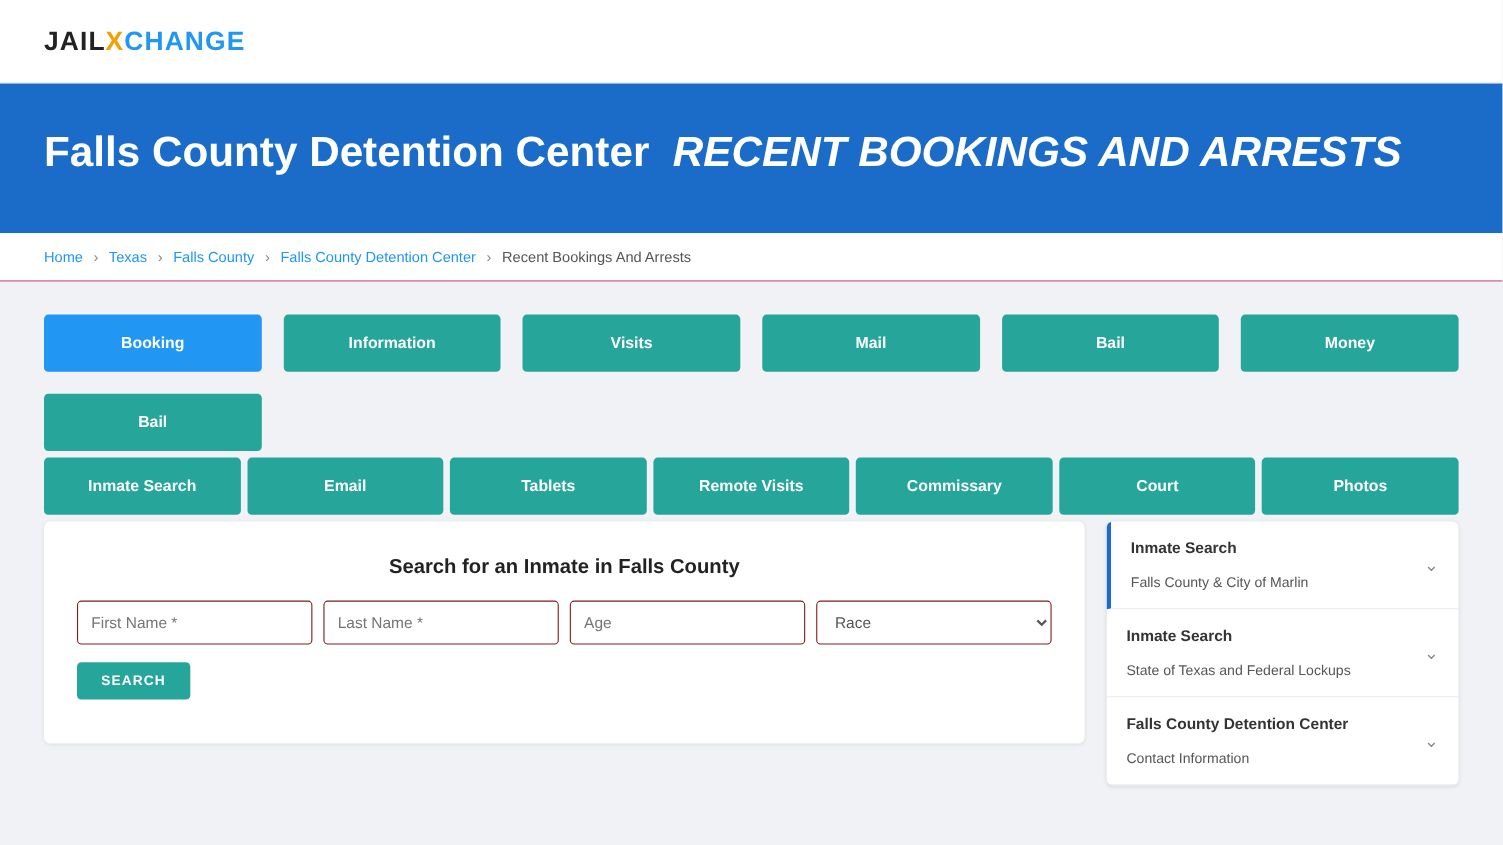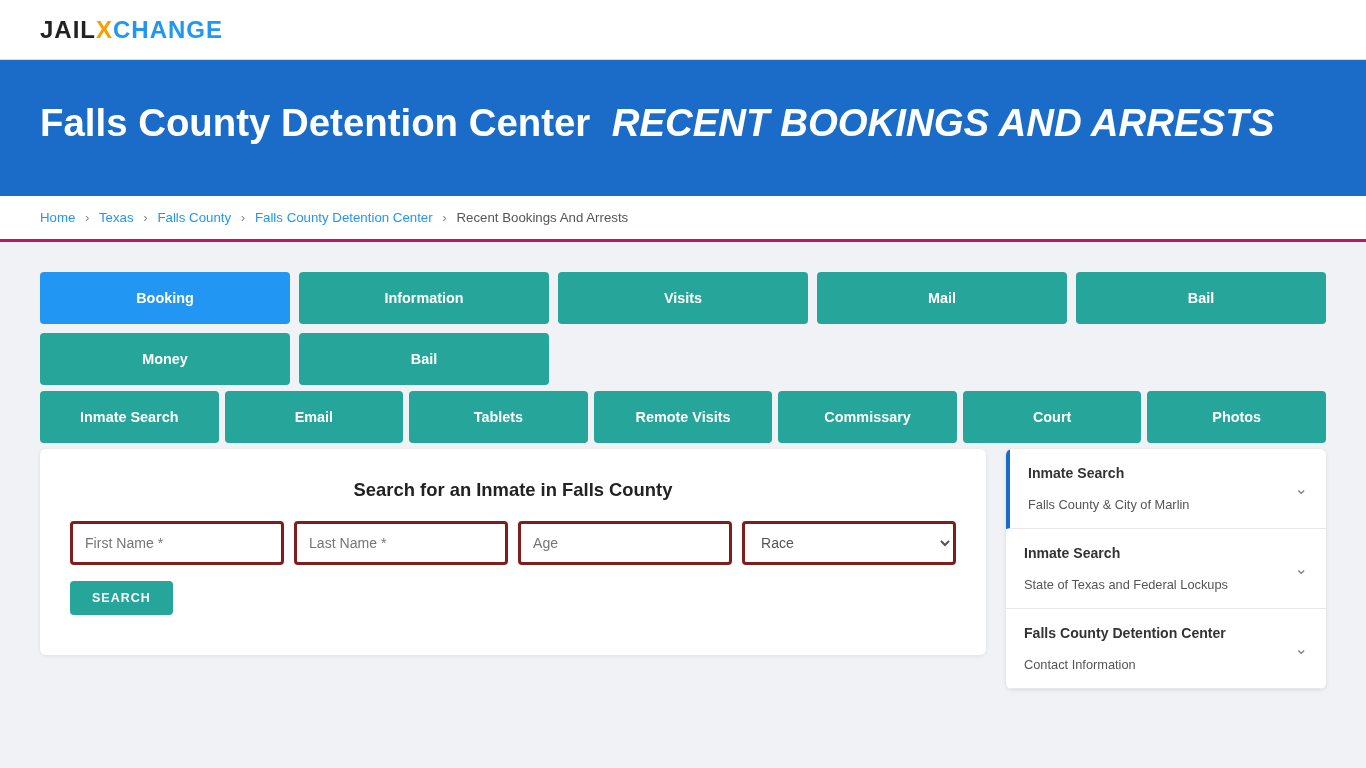--- a/index.html
+++ b/index.html
@@ -6,21 +6,21 @@
     body { font-family: Arial, sans-serif; background: #f0f2f5; }
 
     
     nav {
       background: #fff;
       border-bottom: 1px solid #ddd;
       display: flex;
       align-items: center;
       justify-content: space-between;
       padding: 0 40px;
-      height: 60px;
+      height: 76px;
     }
     .logo { display: flex; align-items: center; font-size: 1.5rem; font-weight: 900; letter-spacing: 1px; }
     .logo-jail { color: #222; }
     .logo-exchange { color: #2196f3; }
     .logo-x { color: #f4a100; }
     .nav-links { display: flex; align-items: center; gap: 30px; }
     .nav-links a { text-decoration: none; color: #333; font-size: 0.78rem; font-weight: 700; letter-spacing: 0.5px; text-transform: uppercase; }
     .nav-search-icon { font-size: 1.1rem; cursor: pointer; color: #333; }
 
     
@@ -28,38 +28,38 @@
       background: #1a6cc8;
       padding: 40px 40px 50px 40px;
     }
     .hero h1 { color: #fff; font-size: 2.4rem; font-weight: 900; line-height: 1.2; }
     .hero h1 em { font-style: italic; font-weight: 900; }
 
     
     .breadcrumb {
       background: #fff;
       padding: 14px 40px;
-      border-bottom: 3px solid #be185d;
+      border-bottom: 1px solid #be185d;
       font-size: 0.83rem;
     }
     .breadcrumb a { color: #2196f3; text-decoration: none; }
     .breadcrumb span { color: #555; }
     .breadcrumb .sep { color: #888; margin: 0 6px; }
 
     
     .main-area {
       background: #f0f2f5;
       padding: 30px 40px;
     }
 
     
     .btn-grid {
       display: grid;
-      grid-template-columns: repeat(5, 1fr);
-      gap: 9px;
+      grid-template-columns: repeat(6, 1fr);
+      gap: 20px;
       margin-bottom: 6px;
     }
     .btn-grid-row2 {
       display: grid;
       grid-template-columns: repeat(7, 1fr);
       gap: 6px;
       margin-bottom: 6px;
     }
     .btn-grid-row3 {
       display: flex;
@@ -115,21 +115,21 @@
     }
     .search-fields {
       display: flex;
       gap: 10px;
       margin-bottom: 16px;
     }
     .search-fields input,
     .search-fields select {
       flex: 1;
       padding: 10px 12px;
-      border: 3px solid #7f1d1d;
+      border: 1px solid #7f1d1d;
       border-radius: 4px;
       font-size: 0.88rem;
       color: #555;
       background: #fff;
     }
     .search-btn {
       background: #26a69a;
       color: #fff;
       border: none;
       padding: 10px 22px;

